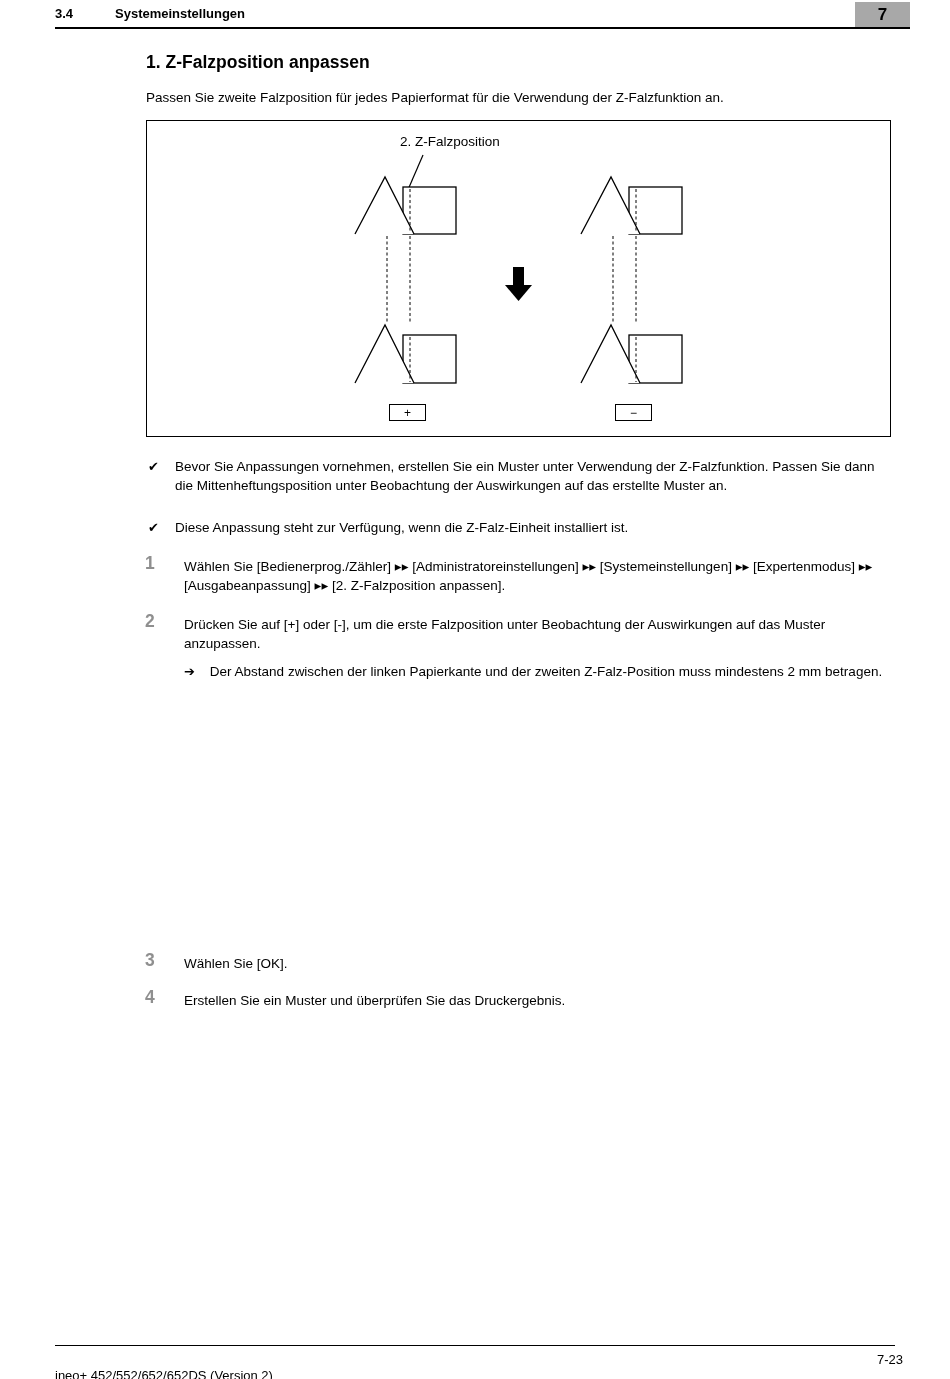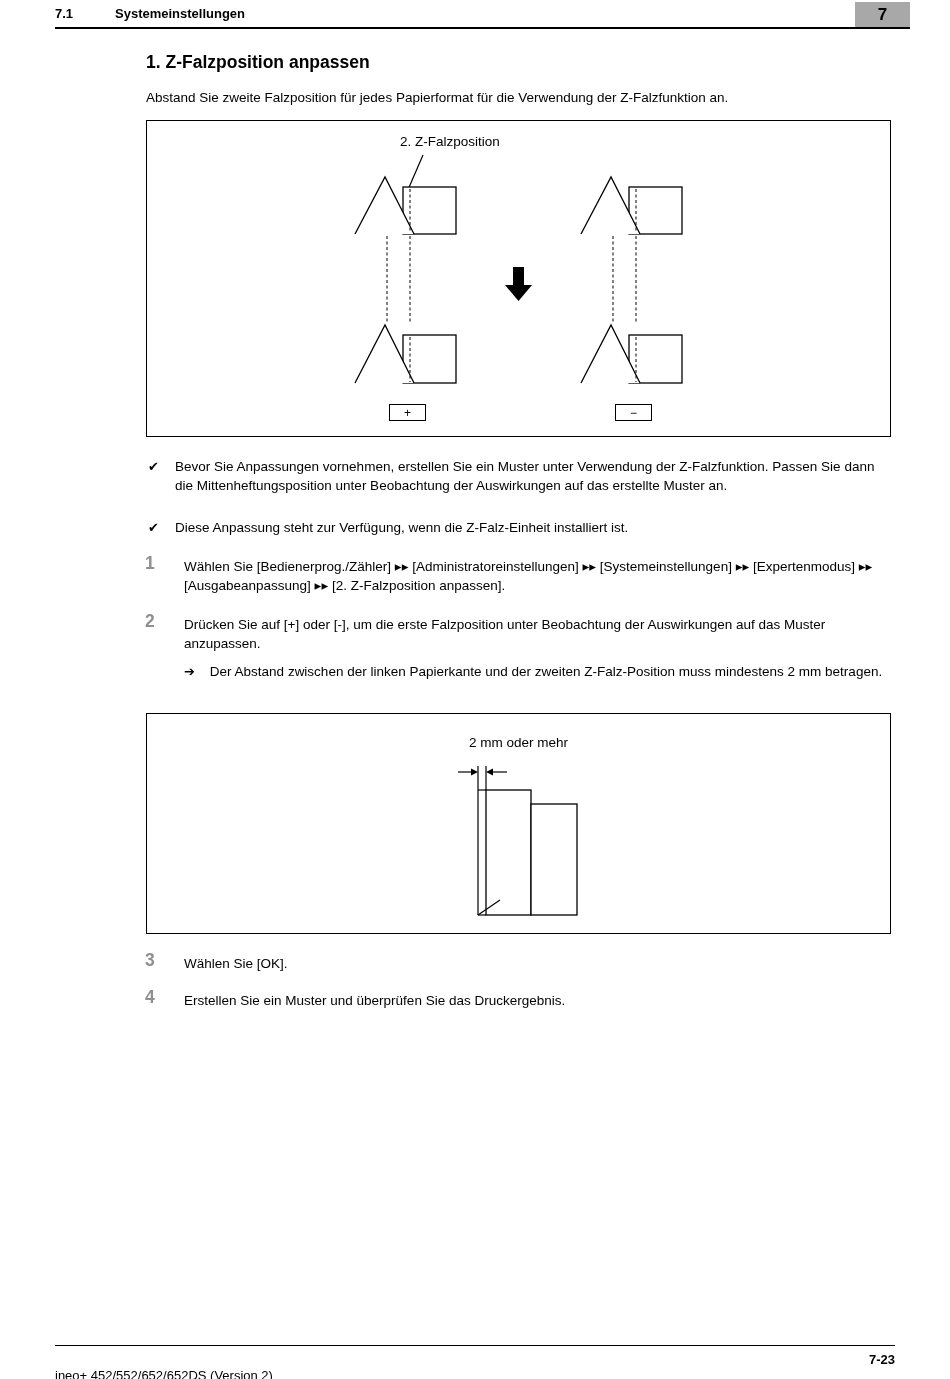--- a/index.html
+++ b/index.html
@@ -44,34 +44,34 @@
   .step2{top:615px;}
   .step3{top:954px;}
   .step4{top:991px;}
   .note-row{position:absolute;left:184px;top:662px;width:700px;font-size:13.5px;line-height:19px;}
   .note-row .glyph{position:absolute;left:0;top:0;font-size:13px;}
   .note-row .txt{margin-left:23px;width:678px;text-align:center;}
 
   
   .ftr-rule{position:absolute;left:55px;top:1345px;width:840px;height:1px;background:#000;}
   .ftr-left{position:absolute;left:55px;top:1368px;font-size:13px;}
-  .ftr-right{position:absolute;right:55px;top:1352px;font-size:13px;font-weight:bold;}
+  .ftr-right{position:absolute;right:47px;top:1352px;font-size:13px;}
 </style>
 </head>
 <body>
 
 <div class="page">
 
-  <div class="hdr-section">7.1</div>
+  <div class="hdr-section">3.4</div>
   <div class="hdr-title">Systemeinstellungen</div>
   <div class="chapter-badge">7</div>
   <div class="hdr-rule"></div>
 
   <div class="doc-heading">1. Z-Falzposition anpassen</div>
-  <div class="intro">Abstand Sie zweite Falzposition für jedes Papierformat für die Verwendung der Z-Falzfunktion an.</div>
+  <div class="intro">Passen Sie zweite Falzposition für jedes Papierformat für die Verwendung der Z-Falzfunktion an.</div>
 
   <div class="figure figure1">
     <svg class="fig-svg" width="743" height="315" viewBox="0 0 743 315">
 
       <line x1="276" y1="34" x2="260" y2="71" stroke="#000" stroke-width="1.2"></line>
 
       <rect x="256" y="66" width="53" height="47" fill="#fff" stroke="#000" stroke-width="1.3"></rect>
       <path d="M208,113 L238,56 L267,113" fill="#fff" stroke="#000" stroke-width="1.3"></path>
       <line x1="263" y1="68" x2="263" y2="112" stroke="#000" stroke-width="1" stroke-dasharray="3 2.5"></line>
 
@@ -116,38 +116,20 @@
   </div>
   <div class="step step2">
     <span class="num">2</span>
     <div class="txt">Drücken Sie auf [+] oder [-], um die erste Falzposition unter Beobachtung der Auswirkungen auf das Muster anzupassen.</div>
   </div>
   <div class="note-row">
     <span class="glyph">➔</span>
     <div class="txt">Der Abstand zwischen der linken Papierkante und der zweiten Z-Falz-Position muss mindestens 2 mm betragen.</div>
   </div>
 
-  <div class="figure figure2">
-    <div class="fig2-label">2 mm oder mehr</div>
-    <svg class="fig-svg" width="743" height="219" viewBox="0 0 743 219">
-
-      <rect x="339" y="76" width="45" height="125" fill="#fff" stroke="#000" stroke-width="1.3"></rect>
-      <rect x="384" y="90" width="46" height="111" fill="#fff" stroke="#000" stroke-width="1.3"></rect>
-      <line x1="331" y1="52" x2="331" y2="201" stroke="#000" stroke-width="1.2"></line>
-      <line x1="339" y1="52" x2="339" y2="76" stroke="#000" stroke-width="1.2"></line>
-      <line x1="331" y1="76" x2="339" y2="76" stroke="#000" stroke-width="1.2"></line>
-      <line x1="331" y1="201" x2="339" y2="201" stroke="#000" stroke-width="1.2"></line>
-      <line x1="331" y1="201" x2="353" y2="186" stroke="#000" stroke-width="1.2"></line>
-
-      <line x1="311" y1="58" x2="325" y2="58" stroke="#000" stroke-width="1.2"></line>
-      <polygon points="331,58 324,54.5 324,61.5" fill="#000"></polygon>
-      <line x1="346" y1="58" x2="360" y2="58" stroke="#000" stroke-width="1.2"></line>
-      <polygon points="339,58 346,54.5 346,61.5" fill="#000"></polygon>
-    </svg>
-  </div>
 
   <div class="step step3">
     <span class="num">3</span>
     <div class="txt">Wählen Sie [OK].</div>
   </div>
   <div class="step step4">
     <span class="num">4</span>
     <div class="txt">Erstellen Sie ein Muster und überprüfen Sie das Druckergebnis.</div>
   </div>
 

